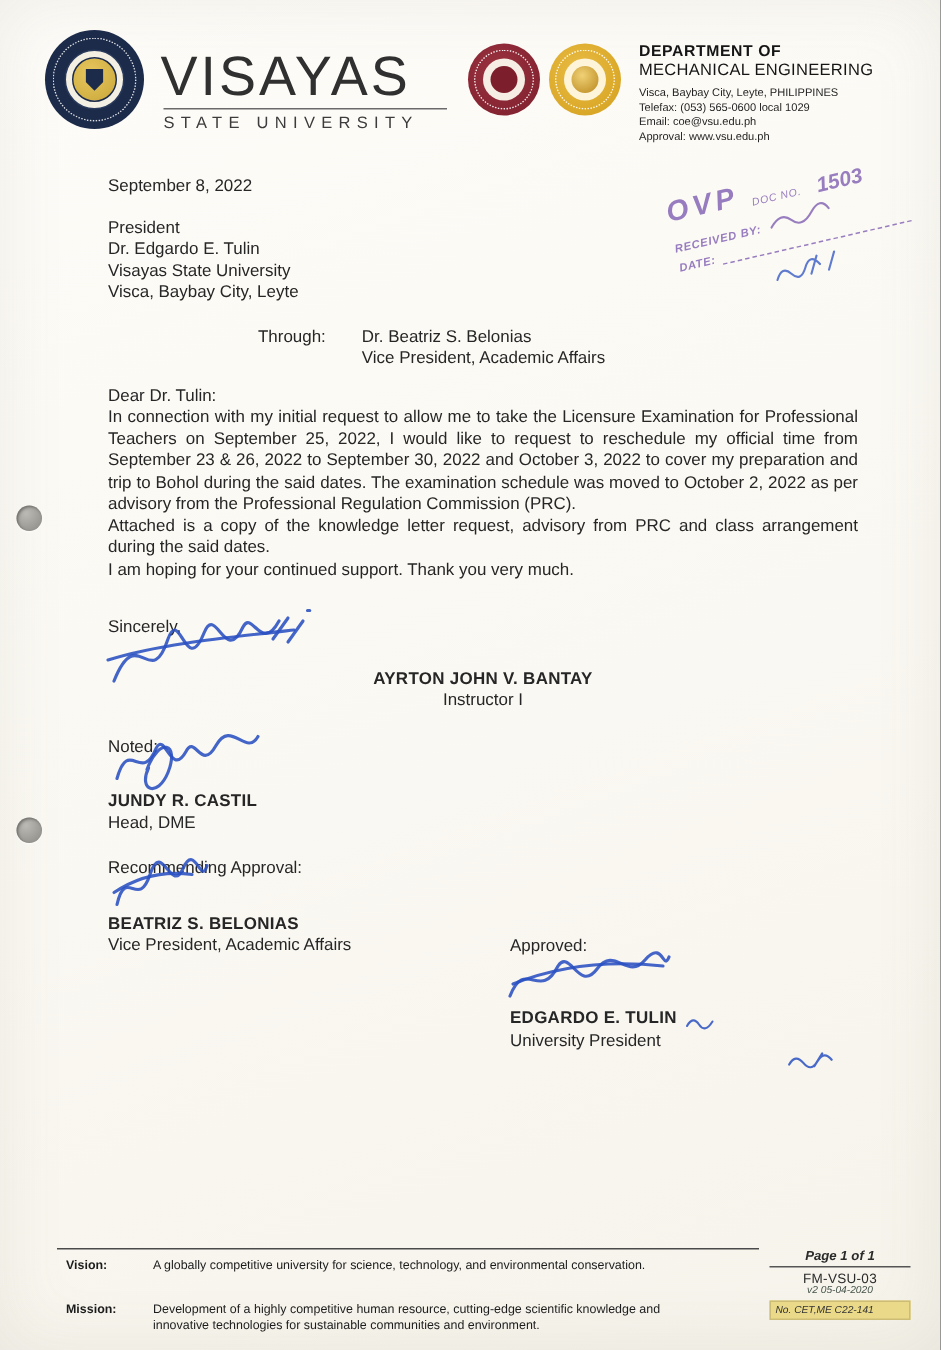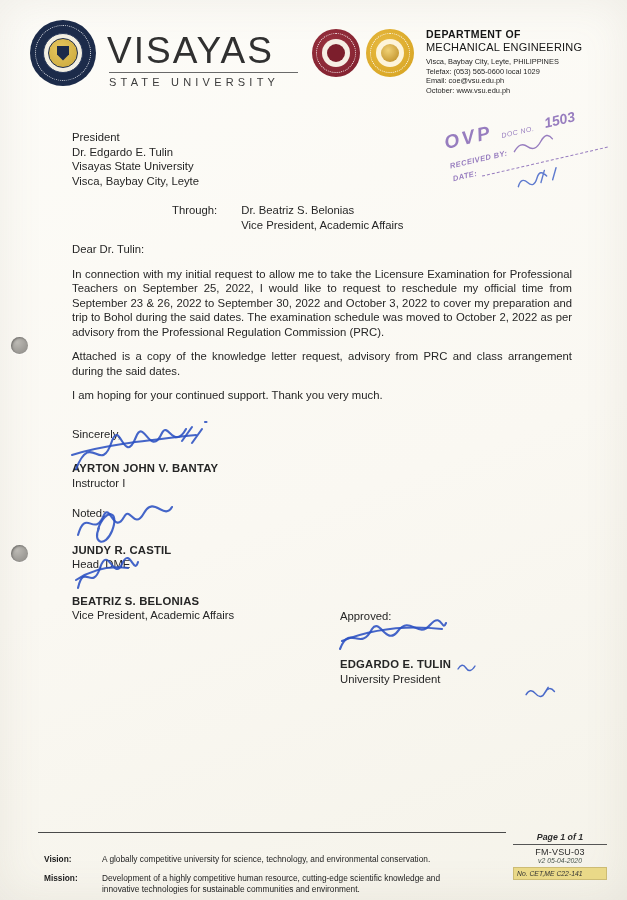--- a/index.html
+++ b/index.html
@@ -61,25 +61,25 @@
   .stamp-sig { width:46px; height:14px; }
   .stamp-sig path { stroke:currentColor; fill:none; stroke-width:1.4; stroke-linecap:round; }
   .stamp-date-hand { position:absolute; left:58px; top:58px; width:54px; height:16px; }
   .stamp-date-hand path { stroke:var(--sig-blue); fill:none; stroke-width:1.4; stroke-linecap:round; opacity:.85; }
 
   
   .letter-body { position:relative; padding:22px 55px 0 72px; font-size:11.3px; line-height:14.5px; color:#262626; }
   .recipient { margin-top:13px; }
   .through { margin-top:15px; margin-left:100px; display:flex; gap:24px; }
   .salutation { margin-top:10px; }
-  .para { margin-top:10px; text-align:justify; }
+  .para { margin-top:0; text-align:justify; }
   .closing { margin-top:24px; }
 
   .sig-block { position:relative; }
-  .sender-block { padding-top:20px; }
+  .sender-block { padding-top:20px;text-align:center; }
   .noted-label { margin-top:16px; }
   .noted-block { padding-top:22px; }
   .recommending-label { margin-top:16px; }
   .bencure-block { padding-top:24px; }
   .belonias-block { padding-top:22px; }
   .approved-block { margin-left:268px; margin-top:-14px; position:relative; }
   .approved-gap { height:34px; }
   .name { font-weight:bold; letter-spacing:.2px; }
   .name-row { display:flex; align-items:flex-end; gap:5px; }
 
@@ -90,23 +90,23 @@
   .sig-bencure { left:-4px; top:-18px; width:102px; height:42px; }
   .sig-belonias { left:-6px; top:-20px; width:82px; height:48px; }
   .sig-tulin { left:-10px; top:6px; width:126px; height:46px; }
   .mark-tulin { width:22px; height:12px; }
   .mark-tulin path, .mark-tulin-date path { stroke:var(--sig-blue); fill:none; stroke-width:1.4; stroke-linecap:round; opacity:.85; }
   .mark-tulin-date { position:absolute; right:6px; bottom:-12px; width:42px; height:13px; }
 
   
   .footer { position:absolute; left:0; right:0; bottom:0; height:72px; }
   .footer-rule { position:absolute; left:38px; width:468px; top:4px; border-top:1px solid #4a4a4a; }
-  .vm { position:absolute; left:44px; top:26px; width:402px;
+  .vm { position:absolute; left:44px; top:10px; width:402px;
         font-size:8.3px; line-height:1.35; color:#1c1c1c;
-        display:grid; grid-template-columns:58px 1fr; row-gap:8px; }
+        display:grid; grid-template-columns:58px 1fr; row-gap:18px; }
   .vm-label { font-weight:bold; }
   .form-box { position:absolute; right:20px; top:4px; width:94px; text-align:center; }
   .fb-page { font-size:8.8px; font-style:italic; font-weight:bold; border-bottom:1px solid #555; padding-bottom:2px; }
   .fb-code { font-size:9px; padding-top:2px; letter-spacing:.2px; }
   .fb-ver { font-size:6.8px; font-style:italic; color:#44524a; }
   .fb-no { margin-top:3px; background:var(--form-highlight); border:1px solid #cdbc74;
            font-size:6.8px; font-style:italic; text-align:left; padding:2px 3px; color:#333; }
 
   
   .hole { position:absolute; left:11px; width:17px; height:17px; border-radius:50%;
@@ -144,21 +144,21 @@
       <div class="logo-mid-dept"></div>
       <div class="logo-core-dept"></div>
     </div>
 
     <div class="dept-block">
       <div class="dept-line1">DEPARTMENT OF</div>
       <div class="dept-line2">MECHANICAL ENGINEERING</div>
       <div class="dept-small">Visca, Baybay City, Leyte, PHILIPPINES</div>
       <div class="dept-small">Telefax: (053) 565-0600 local 1029</div>
       <div class="dept-small">Email: coe@vsu.edu.ph</div>
-      <div class="dept-small">October: www.vsu.edu.ph</div>
+      <div class="dept-small">Approval: www.vsu.edu.ph</div>
     </div>
   </header>
 
   <div class="stamp">
     <div class="stamp-row1">
       <span class="stamp-org">OVP</span>
       <span class="stamp-docno">DOC NO.</span>
       <span class="stamp-docvalue">1503</span>
     </div>
     <div class="stamp-row2">
@@ -170,20 +170,21 @@
     <div class="stamp-row3">
       <span class="stamp-label">DATE:</span>
       <span class="stamp-dashline"></span>
     </div>
     <svg class="stamp-date-hand" viewBox="0 0 52 16">
       <path d="M3,12 q5,-9 10,-2 t10,-2 t10,0 M26,13 l6,-11 M38,13 l6,-11"></path>
     </svg>
   </div>
 
   <main class="letter-body">
+    <div class="date">September 8, 2022</div>
 
     <div class="recipient">
       <div>President</div>
       <div>Dr. Edgardo E. Tulin</div>
       <div>Visayas State University</div>
       <div>Visca, Baybay City, Leyte</div>
     </div>
 
     <div class="through">
       <div>Through:</div>
@@ -215,20 +216,21 @@
 
     <div class="sig-block noted-block">
       <svg class="sig sig-castil" viewBox="0 0 114 54">
         <path d="M10,40 C18,12 26,44 36,20 C42,8 46,40 56,22 C62,10 66,36 76,18 S96,26 104,12"></path>
         <path d="M30,34 c8,-22 22,-18 14,2 c-7,17 -20,12 -13,-3"></path>
       </svg>
       <div class="name">JUNDY R. CASTIL</div>
       <div>Head, DME</div>
     </div>
 
+    <div class="recommending-label">Recommending Approval:</div>
 
 
     <div class="sig-block belonias-block">
       <svg class="sig sig-belonias" viewBox="0 0 82 48">
         <path d="M12,36 C18,10 26,40 34,16 S48,30 56,12 S68,24 72,10"></path>
         <path d="M10,28 q24,-16 52,-12"></path>
       </svg>
       <div class="name">BEATRIZ S. BELONIAS</div>
       <div>Vice President, Academic Affairs</div>
     </div>

